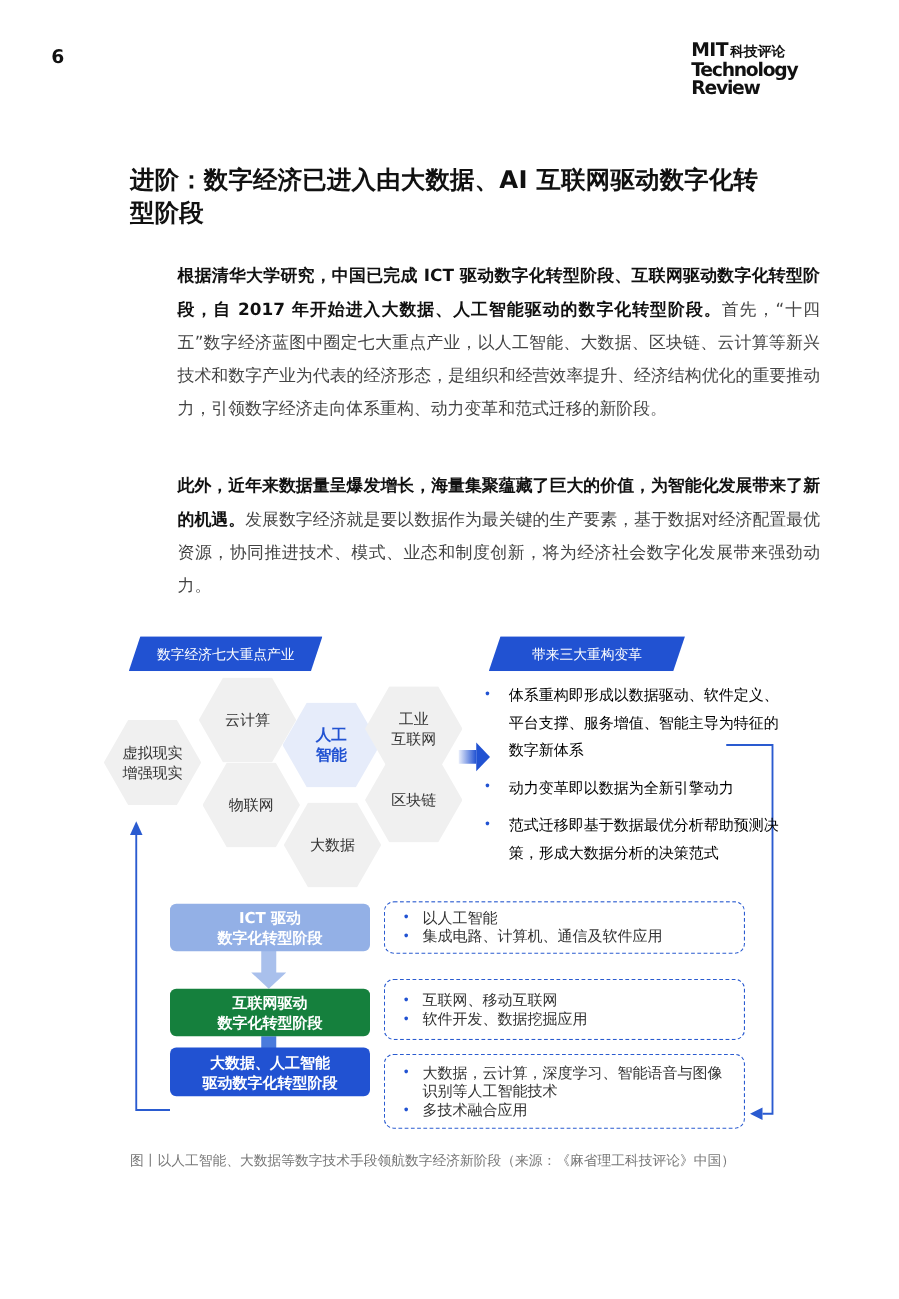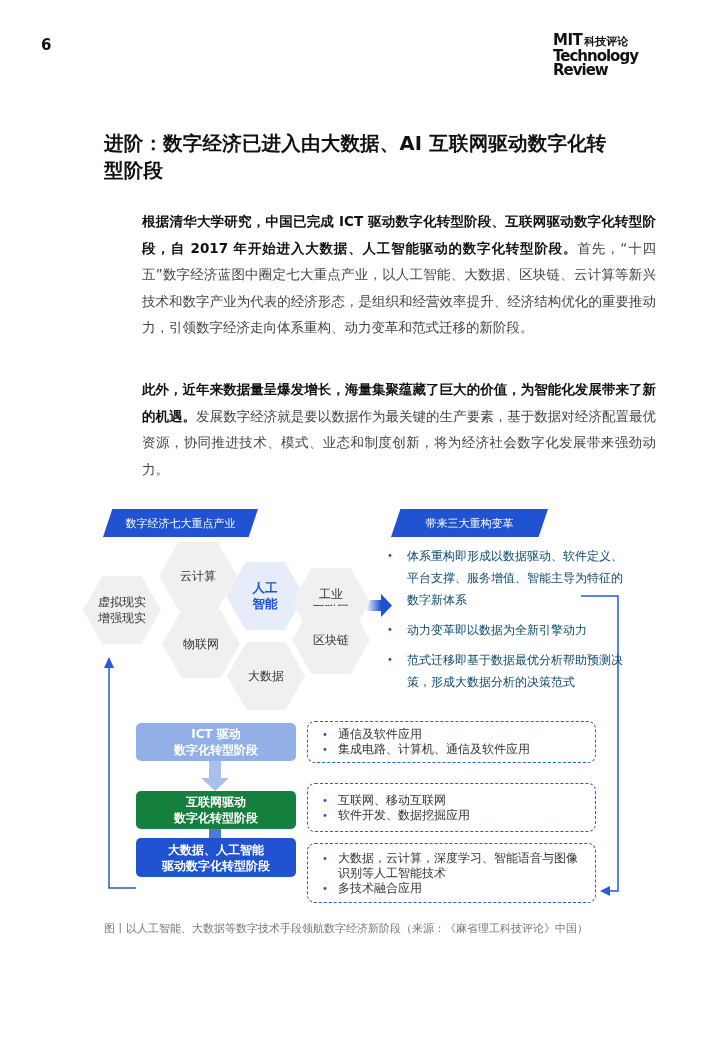--- a/index.html
+++ b/index.html
@@ -22,21 +22,21 @@
   .p2 { top: 376px; }
 
   .banner { height: 28px; color: #fff; font-size: 11px; display: flex; align-items: center; justify-content: center; background: #2152d2; clip-path: polygon(6% 0, 100% 0, 94% 100%, 0 100%); }
   .banner1 { left: 103px; top: 509px; width: 155px; }
   .banner2 { left: 391px; top: 509px; width: 157px; }
 
   .hex { width: 78px; height: 68px; display: flex; align-items: center; justify-content: center; text-align: center; font-size: 12px; line-height: 16px; color: #333; background: #f0f0f0;
          clip-path: polygon(25% 0, 75% 0, 100% 50%, 75% 100%, 25% 100%, 0 50%); }
   .hex.hl { background: #e6ecfa; color: #2152d2; font-weight: bold; font-size: 12.5px; }
 
-  .bullets { left: 385px; top: 545px; width: 240px; font-size: 12px; line-height: 22px; color: #0c4a6e; }
+  .bullets { left: 385px; top: 545px; width: 240px; font-size: 12px; line-height: 22px; color: #000000; }
   .bullets .item { position: relative; padding-left: 22px; margin-bottom: 8px; }
   .bullets .item::before { content: "•"; position: absolute; left: 2px; top: 0; color: #2152d2; font-size: 10px; }
 
   .stage { left: 136px; width: 160px; height: 38px; border-radius: 5px; color: #fff; font-size: 12px; font-weight: bold; line-height: 16px; display: flex; flex-direction: column; align-items: center; justify-content: center; text-align: center; }
   .stage1 { top: 723px; background: #93b0e6; }
   .stage2 { top: 791px; background: #15803d; }
   .stage3 { top: 838px; background: #2152d2; height: 39px; }
 
   .dash { left: 307px; width: 289px; border: 1.3px dashed #2a5bd0; border-radius: 8px; font-size: 12px; line-height: 15px; color: #333; padding: 5px 10px 0 14px; }
   .dash .item { position: relative; padding-left: 16px; }
@@ -110,21 +110,21 @@
 </div>
 <div class="abs hex hl" style="left:226px; top:562px;">
   <div>
       <div>人工</div>
       <div>智能</div>
     </div>
 </div>
 <div class="abs hex" style="left:227px; top:642px;">
   <span>大数据</span>
 </div>
-<div class="abs hex" style="left:292px; top:568px;">
+<div class="abs hex" style="left:292px; top:549px;">
   <div>
       <div>工业</div>
       <div>互联网</div>
     </div>
 </div>
 <div class="abs hex" style="left:292px; top:606px;">
   <span>区块链</span>
 </div>
 
 <div class="abs bullets">
@@ -140,21 +140,21 @@
 <div class="abs stage stage2">
   <div>互联网驱动</div>
   <div>数字化转型阶段</div>
 </div>
 <div class="abs stage stage3">
   <div>大数据、人工智能</div>
   <div>驱动数字化转型阶段</div>
 </div>
 
 <div class="abs dash dash1">
-  <div class="item">通信及软件应用</div>
+  <div class="item">以人工智能</div>
   <div class="item">集成电路、计算机、通信及软件应用</div>
 </div>
 <div class="abs dash dash2">
   <div class="item">互联网、移动互联网</div>
   <div class="item">软件开发、数据挖掘应用</div>
 </div>
 <div class="abs dash dash3">
   <div class="item">大数据，云计算，深度学习、智能语音与图像识别等人工智能技术</div>
   <div class="item">多技术融合应用</div>
 </div>

